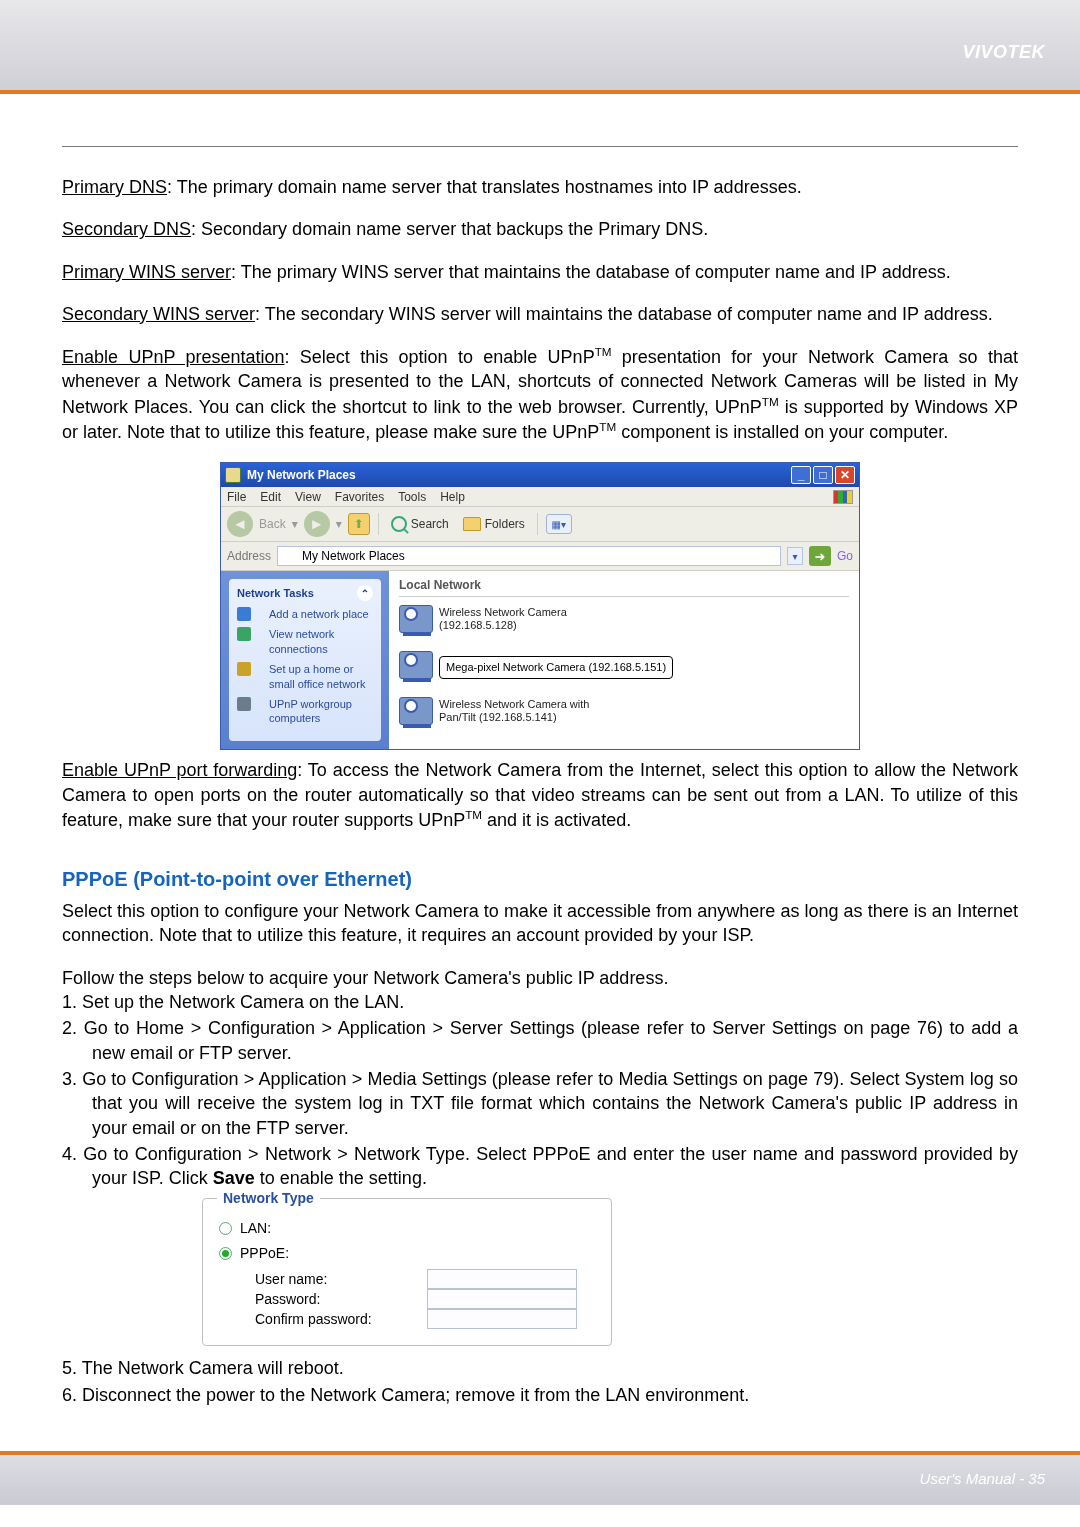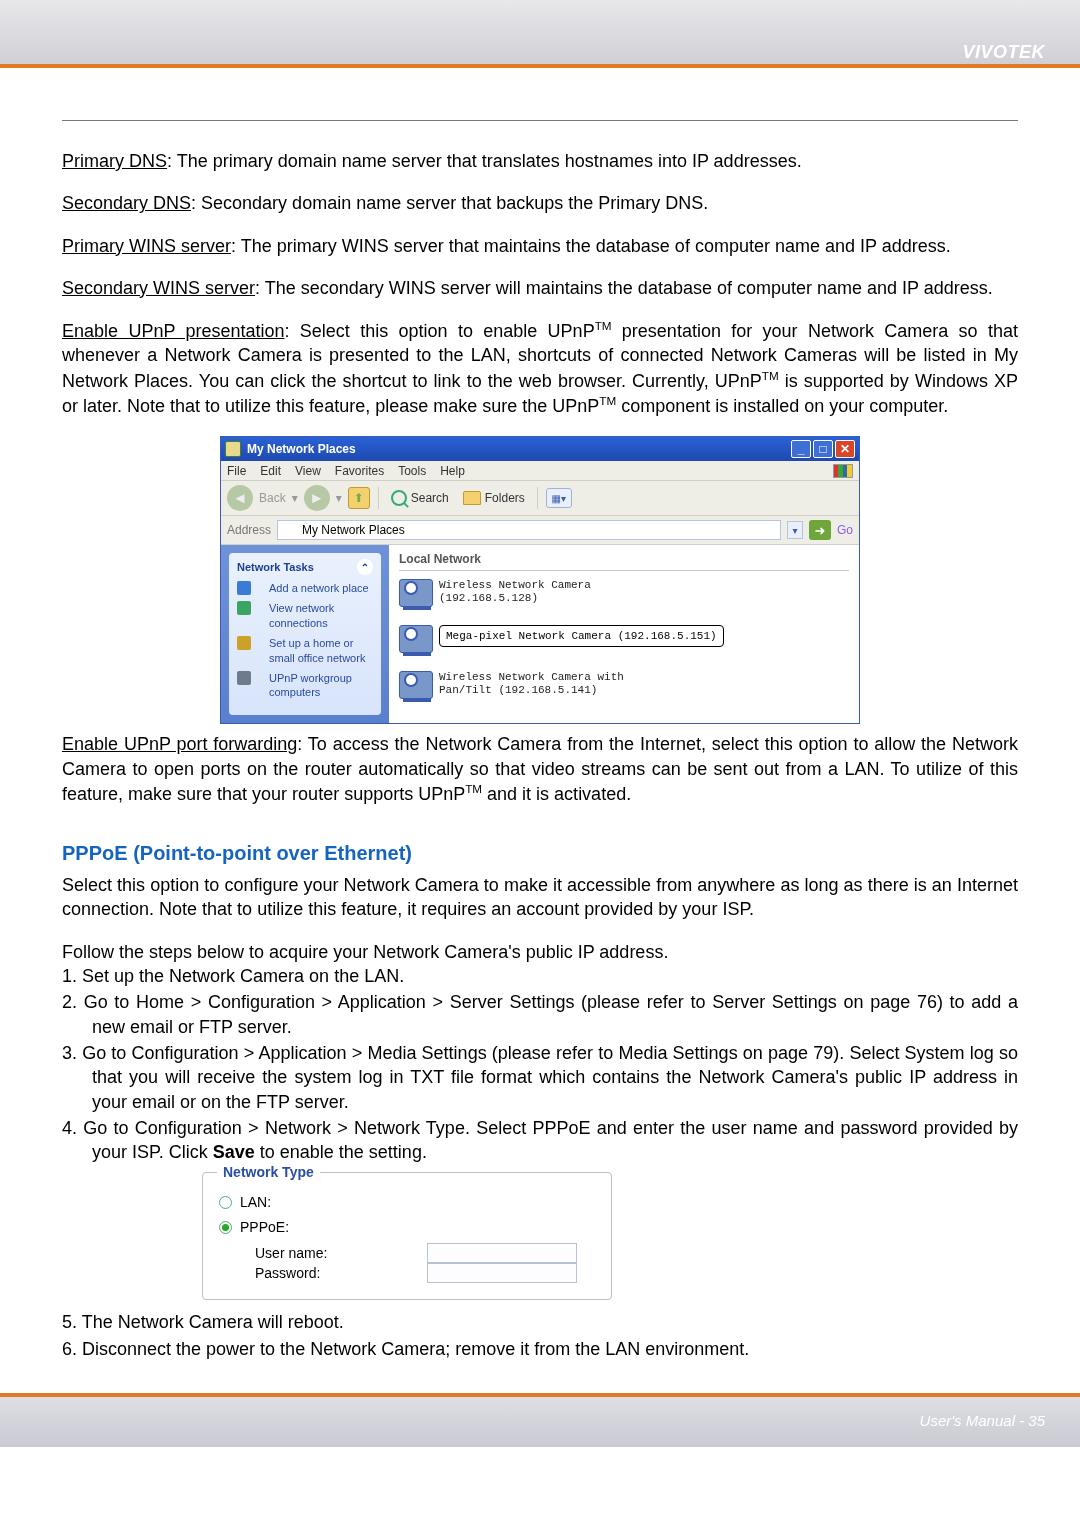--- a/index.html
+++ b/index.html
@@ -7,39 +7,39 @@
     width: 1080px;
     font-family: Arial, Helvetica, sans-serif;
     background: #fff;
     color: #000;
     font-size: 18px;
     line-height: 1.35;
   }
 
   
   .top-band {
-    height: 64px;
+    height: 90px;
     background: linear-gradient(#e8e8ea, #cfcfd6);
     position: relative;
   }
   .top-band .brand {
     position: absolute;
     right: 35px;
     top: 40px;
     color: #fff;
     font-style: italic;
     font-weight: bold;
     letter-spacing: 0.5px;
     font-size: 18px;
   }
   .orange-rule { height: 4px; background: #e27a23; }
   .thin-rule { height: 1px; background: #777; margin-top: 12px; }
 
   .page {
-    padding: 40px 62px 30px 62px;
+    padding: 40px 62px 42px 62px;
   }
 
   .para { margin-bottom: 18px; text-align: justify; }
   .term { text-decoration: underline; }
   sup { font-size: 0.65em; }
 
   .section-title {
     color: #1565c0;
     font-size: 20px;
     margin: 34px 0 6px 0;
@@ -141,21 +141,21 @@
   .np-panel .task { display:flex; align-items:flex-start; gap:18px; margin:5px 0; color:#2a4aa0; }
   .np-panel .mini { width:14px; height:14px; border-radius:2px; display:inline-block; flex-shrink:0; }
   .mi-blue { background:#3b7bd4; }
   .mi-green { background:#3ba463; }
   .mi-shield { background:#c9a227; }
   .mi-gray { background:#6c7c8c; }
 
   .np-main { flex:1; background:#fff; padding:6px 10px 14px; }
   .np-main .grp { color:#555; font-weight:bold; padding-bottom:2px; border-bottom:1px solid #ccc; margin-bottom:8px; }
   .np-items { display:flex; gap:18px; flex-wrap:wrap; }
-  .np-item { display:flex; align-items:flex-start; gap:6px; width: 230px; font-family: Liberation Mono, monospace; }
+  .np-item { display:flex; align-items:flex-end; gap:6px; width: 230px; }
   .cam-ico {
     width:34px; height:28px; background:#7a97c9; border:1px solid #3a5cb0; border-radius:3px; position:relative; flex-shrink:0;
   }
   .cam-ico::before{
     content:""; position:absolute; width:10px; height:10px; background:#fff; border-radius:50%;
     top:3px; left:6px; box-shadow: 0 0 0 2px #3a5cb0;
   }
   .cam-ico::after{
     content:""; position:absolute; width:28px; height:4px; background:#3a5cb0; bottom:-4px; left:3px;
   }
@@ -348,20 +348,24 @@
         <span>PPPoE:</span>
       </div>
       <div class="nt-sub">
         <span class="lab">User name:</span>
         <span class="txt-in"></span>
       </div>
       <div class="nt-sub">
         <span class="lab">Password:</span>
         <span class="txt-in"></span>
       </div>
+      <div class="nt-sub">
+        <span class="lab">Confirm password:</span>
+        <span class="txt-in"></span>
+      </div>
     </div>
   </div>
 
   <p class="step">5. The Network Camera will reboot.</p>
   <p class="step">6. Disconnect the power to the Network Camera; remove it from the LAN environment.</p>
 
 </div>
 
 <div class="foot-orange"></div>
 <div class="foot-band">

